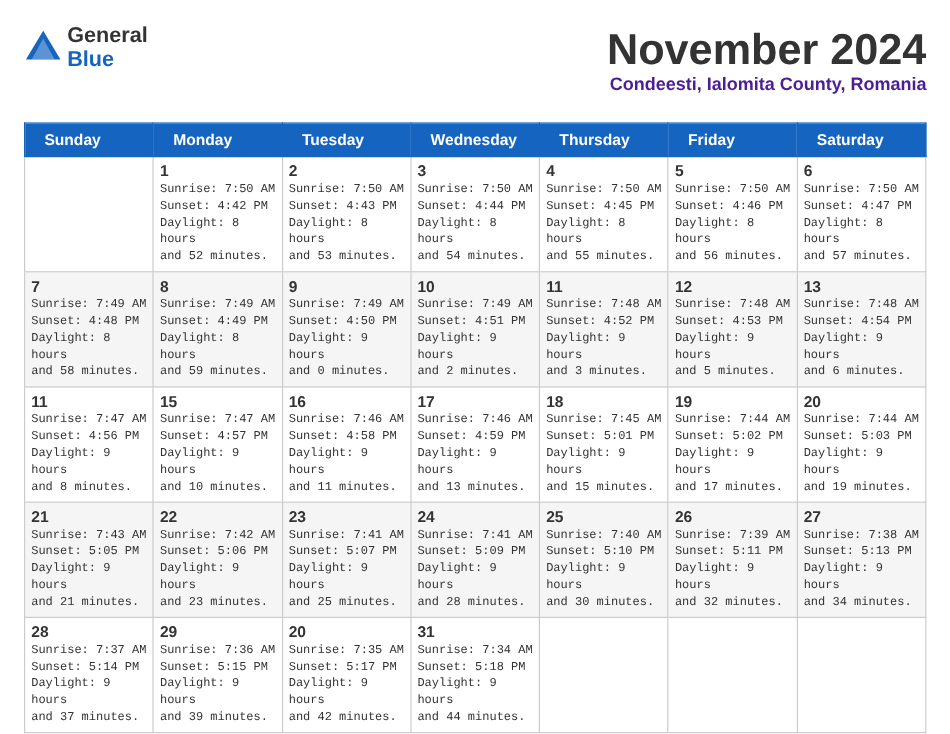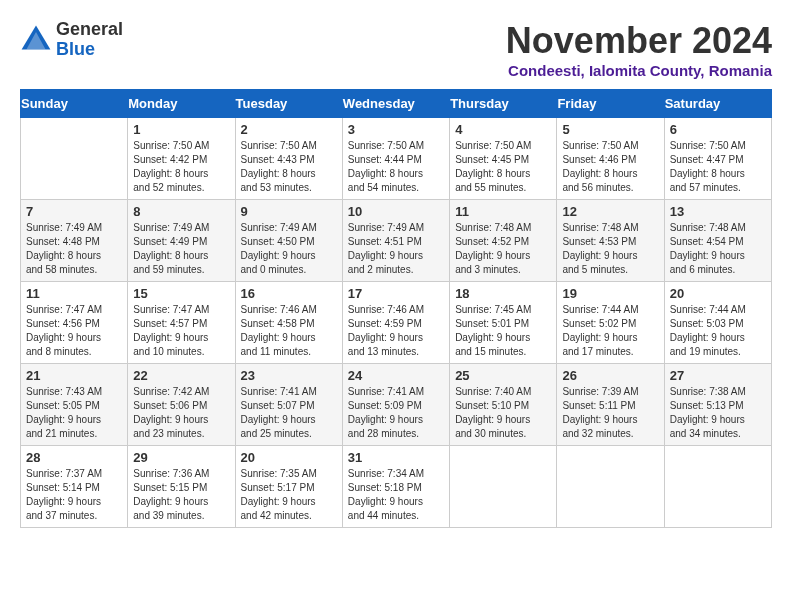--- a/index.html
+++ b/index.html
@@ -7,21 +7,21 @@
       font-family: Arial, sans-serif;
       background: #fff;
       width: 792px;
       min-height: 612px;
       padding: 20px;
     }
     .header {
       display: flex;
       justify-content: space-between;
       align-items: flex-start;
-      margin-bottom: 10px;
+      margin-bottom: 23px;
     }
     .logo {
       display: flex;
       align-items: center;
     }
     .logo-text {
       display: flex;
       flex-direction: column;
       line-height: 1.1;
     }
@@ -53,21 +53,21 @@
       color: #4c1d95;
       font-weight: bold;
     }
     table {
       width: 100%;
       border-collapse: collapse;
     }
     thead th {
       background-color: #1565c0;
       color: #fff;
-      padding: 6px 0;
+      padding: 6px 16px;
       font-size: 13px;
       text-align: left;
       border: 1px solid #1565c0;
     }
     tbody td {
       border: 1px solid #ccc;
       vertical-align: top;
       padding: 4px 5px;
       font-size: 10.5px;
       color: #333;
@@ -77,20 +77,21 @@
     .day-number {
       font-size: 13px;
       font-weight: bold;
       display: block;
       margin-bottom: 2px;
     }
     .day-info {
       font-size: 10px;
       line-height: 1.4;
       color: #333;
+      font-family: Liberation Mono, monospace;
     }
     tbody tr:nth-child(even) td {
       background-color: #f5f5f5;
     }
     tbody tr:nth-child(odd) td {
       background-color: #fff;
     }
     .empty-cell {
       background-color: #fff !important;
     }

